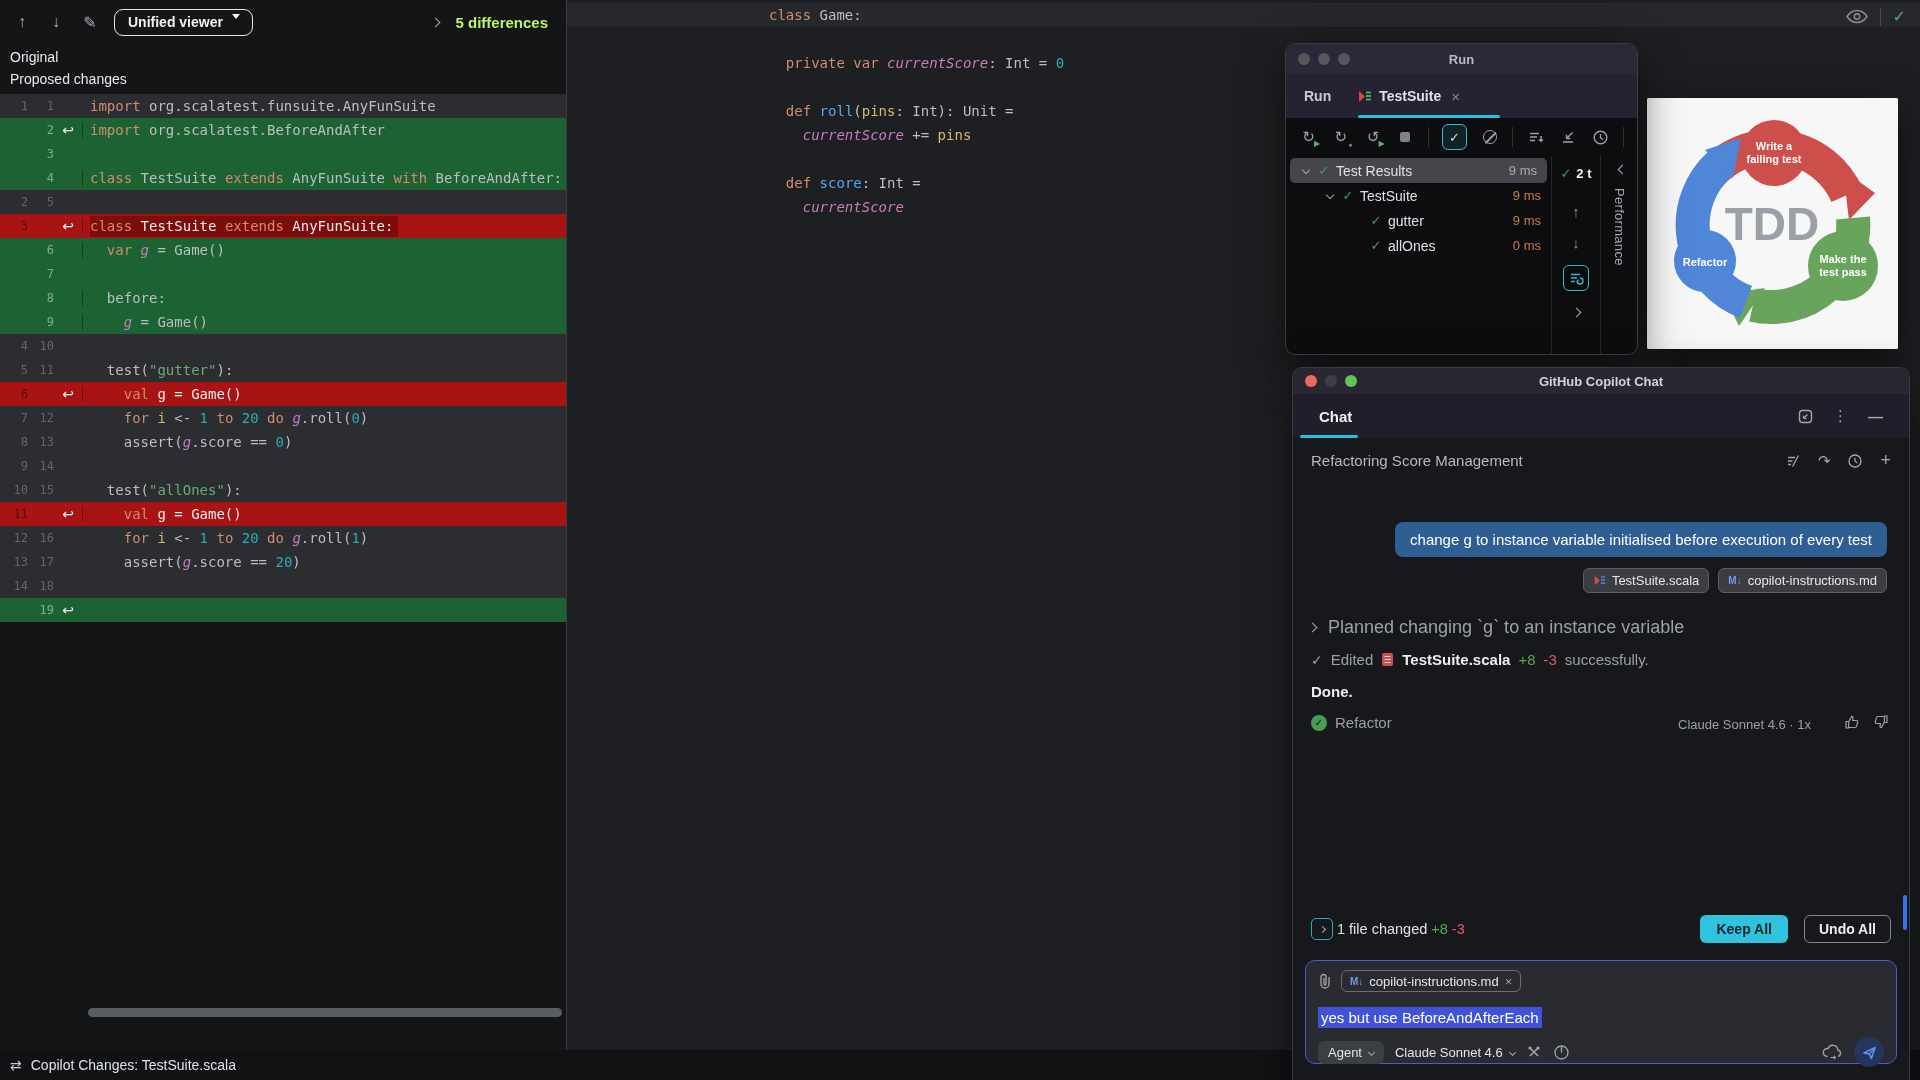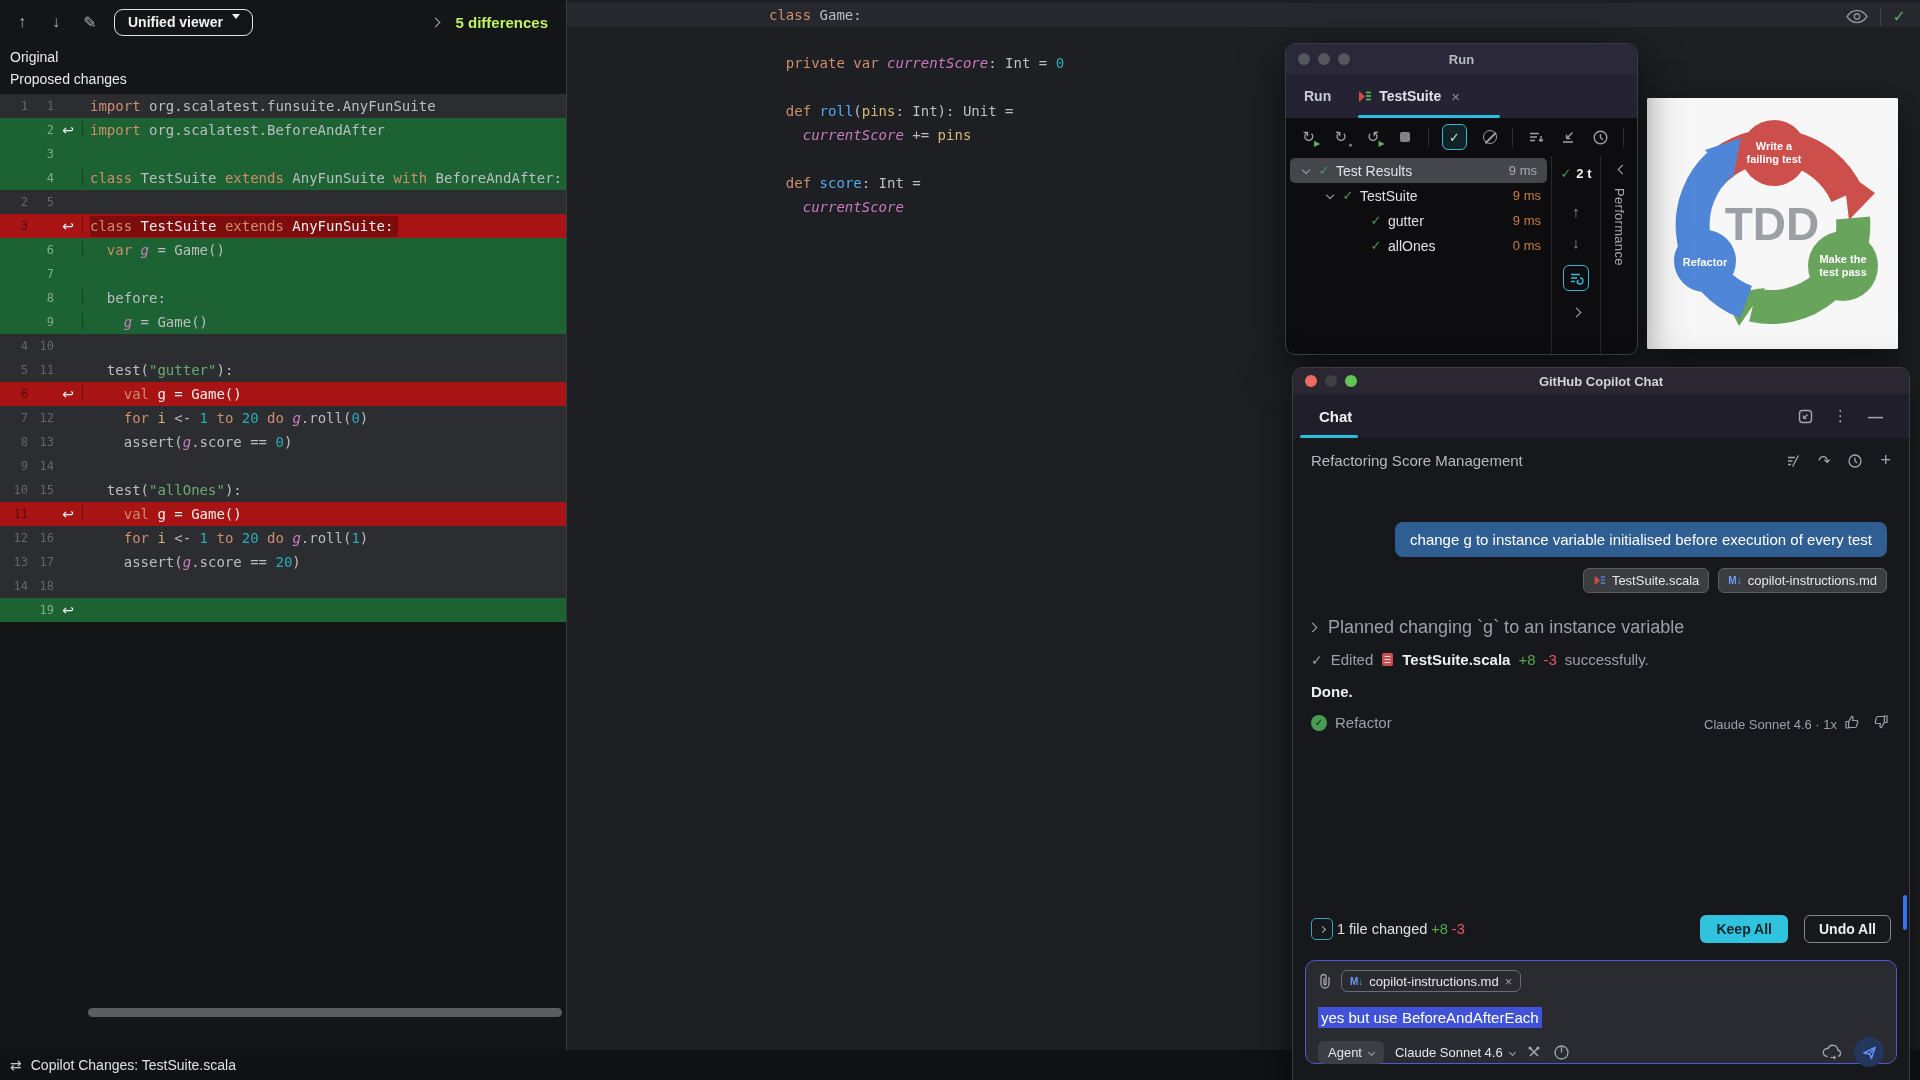--- a/index.html
+++ b/index.html
@@ -126,21 +126,21 @@
   .mdbadge{color:#6a9bf5;font-size:10px;font-weight:700}
   .planned{position:absolute;top:179px;left:16px;display:flex;align-items:center;gap:12px;color:#9ca0a6;font-size:18px}
   .edited{position:absolute;top:213px;left:18px;display:flex;align-items:center;gap:8px;font-size:15px;color:#9ca0a6}
   .edited .fname{color:#eceef0;font-weight:700}
   .plusn{color:#57a64a}.minusn{color:#e55765}
   .graycheck{color:#9ca0a6;font-size:14px}
   .done{position:absolute;top:245px;left:18px;color:#eceef0;font-size:15px;font-weight:700}
   .completed{position:absolute;top:276px;left:18px;display:flex;align-items:center;gap:8px;color:#9ca0a6;font-size:15px}
   .gcircle{width:16px;height:16px;border-radius:50%;background:#499c54;color:#0d1a0f;display:flex;align-items:center;
     justify-content:center;font-size:10px;font-weight:700}
-  .model-line{position:absolute;top:279px;right:72px;color:#9ca0a6;font-size:13px}
+  .model-line{position:absolute;top:279px;right:98px;color:#9ca0a6;font-size:13px}
   .thumbs{position:absolute;top:276px;right:20px;display:flex;gap:13px}
   .chat-scroll{position:absolute;right:2px;top:457px;width:4px;height:35px;background:#3574f0;border-radius:2px}
   .diffbar{position:absolute;left:0;right:0;top:470px;height:42px;display:flex;align-items:center;padding:0 18px;gap:4px}
   .chevbox{width:22px;height:22px;border:1px solid #2aa9bf;border-radius:5px;display:flex;align-items:center;justify-content:center}
   .filesum{color:#dfe1e5;font-size:14.5px}
   .btn-keep{margin-left:auto;background:#2fc3de;color:#07262d;font-weight:700;font-size:14px;padding:6px 16px;border-radius:6px}
   .btn-undo{border:1px solid #83868b;color:#eceef0;font-weight:700;font-size:14px;padding:5px 14px;border-radius:6px;margin-left:12px}
   .inputbox{position:absolute;left:12px;right:12px;top:522px;height:104px;background:#292b30;border:1.5px solid #4d5ad0;
     border-radius:10px;padding:9px 12px}
   .ib-r1{display:flex;align-items:center;gap:9px}

